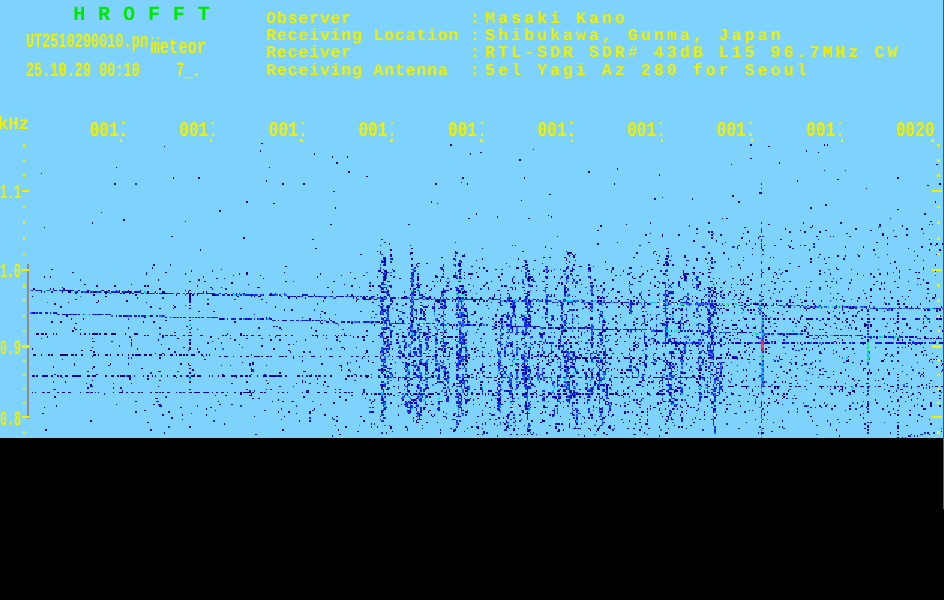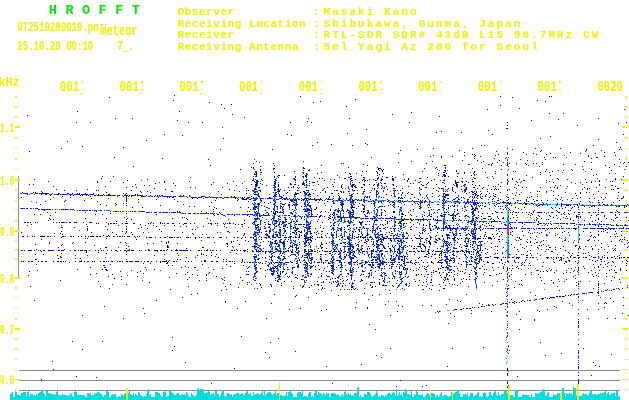--- a/index.html
+++ b/index.html
@@ -1,16 +1,16 @@
 <!DOCTYPE html>
 <html><head>
 <meta charset="utf-8">
 <style>
 html,body{margin:0;padding:0;background:#000;}
-#scene{position:relative;width:629px;height:400px;background:#ffffff;overflow:hidden;}
+#scene{position:relative;width:629px;height:292px;background:#7dd3fc;overflow:hidden;}
 text{font-family:"Liberation Mono",monospace;-webkit-font-smoothing:antialiased;}
 </style>
 </head>
 <body>
 <div id="scene">
 <svg width="629" height="400" viewBox="0 0 629 400" shape-rendering="crispEdges" style="position:absolute;left:0;top:0">
 <g stroke="#8c8c8c" stroke-width="1">
 <line x1="18.5" y1="176" x2="18.5" y2="279"></line>
 <line x1="19" y1="370.5" x2="620" y2="370.5"></line>
 <line x1="19" y1="380.5" x2="620" y2="380.5"></line>

